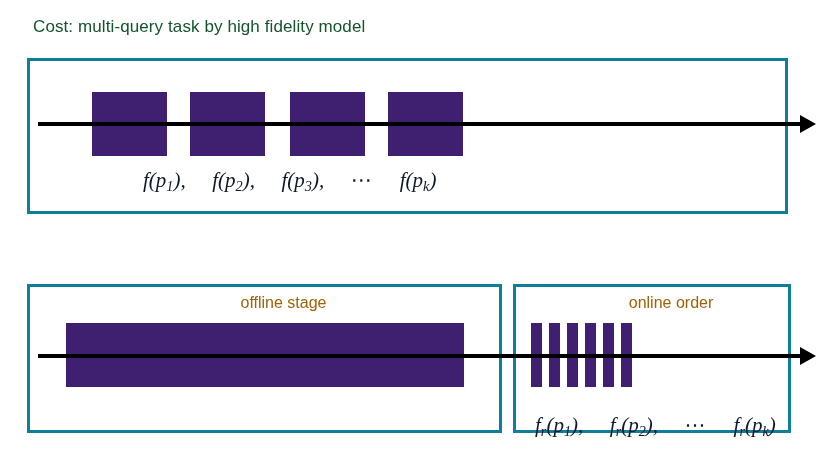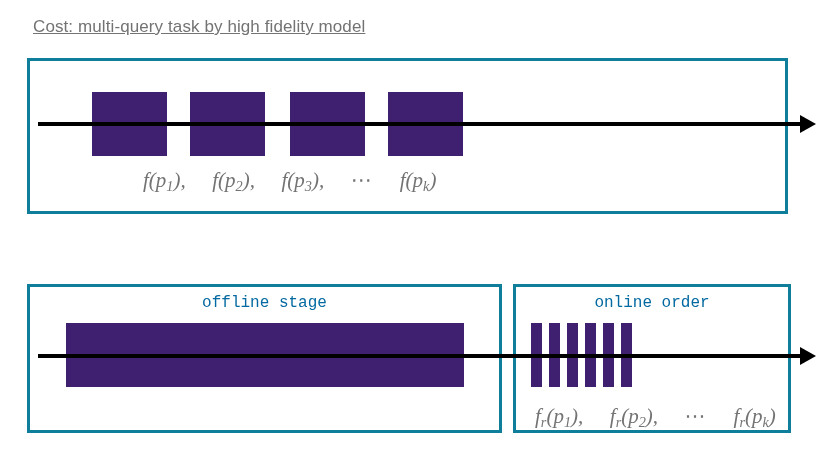--- a/index.html
+++ b/index.html
@@ -18,47 +18,47 @@
     height: 462px;
     background: #ffffff;
     overflow: hidden;
   }
 
   
   .panel-title {
     position: absolute;
     font-family: "Liberation Sans", sans-serif;
     font-size: 17px;
-    color: #737373;
+    color: #14532d;
     white-space: nowrap;
     letter-spacing: 0.1px;
-    text-decoration: underline;
   }
   #title-hifi  { left: 33px; top: 17px; }
   #title-rom   { left: 33px; top: 243px; }
 
   
   .frame {
     position: absolute;
     border: 3px solid #0e7e9b;
     background: transparent;
     box-sizing: border-box;
   }
   #frame-hifi    { left: 27px;  top: 58px;  width: 761px; height: 156px; }
   #frame-offline { left: 27px;  top: 284px; width: 475px; height: 149px; }
   #frame-online  { left: 513px; top: 284px; width: 278px; height: 149px; }
 
   
   .stage-caption {
     position: absolute;
-    font-family: Liberation Mono, monospace;
+    font-family: Liberation Sans, sans-serif;
     font-size: 16px;
-    color: #0369a1;
+    color: #a16207;
     white-space: nowrap;
     text-align: center;
+    padding-left: 19px;
   }
   #caption-offline { left: 27px;  top: 294px; width: 475px; }
   #caption-online  { left: 513px; top: 294px; width: 278px; }
 
   
   .axis {
     position: absolute;
     height: 4px;
     background: #000000;
   }
@@ -84,37 +84,37 @@
   .bar-wide   { top: 92px;  height: 64px; width: 75px; }
   .bar-long   { top: 323px; height: 64px; }
   .bar-thin   { top: 323px; height: 64px; width: 11px; }
 
   
   .math-row {
     position: absolute;
     font-family: "Liberation Serif", serif;
     font-style: italic;
     font-size: 21px;
-    color: #737373;
+    color: #0f172a;
     white-space: nowrap;
   }
   .math-row .tok { display: inline-block; }
   .math-row .gap-m { display: inline-block; width: 16px; }
   .math-row sub {
     font-size: 0.68em;
     font-style: italic;
     vertical-align: -0.28em;
     line-height: 0;
   }
   .math-row .dots {
     font-style: normal;
     letter-spacing: 1.5px;
   }
   #labels-hifi   { left: 143px; top: 168px; }
-  #labels-online { left: 535px; top: 404px; }
+  #labels-online { left: 535px; top: 413px; }
 </style>
 </head>
 <body>
 
 <div id="canvas">
 
   <div class="panel-title" id="title-hifi">Cost: multi-query task by high fidelity model</div>
 
   <div class="frame" id="frame-hifi"></div>
 

